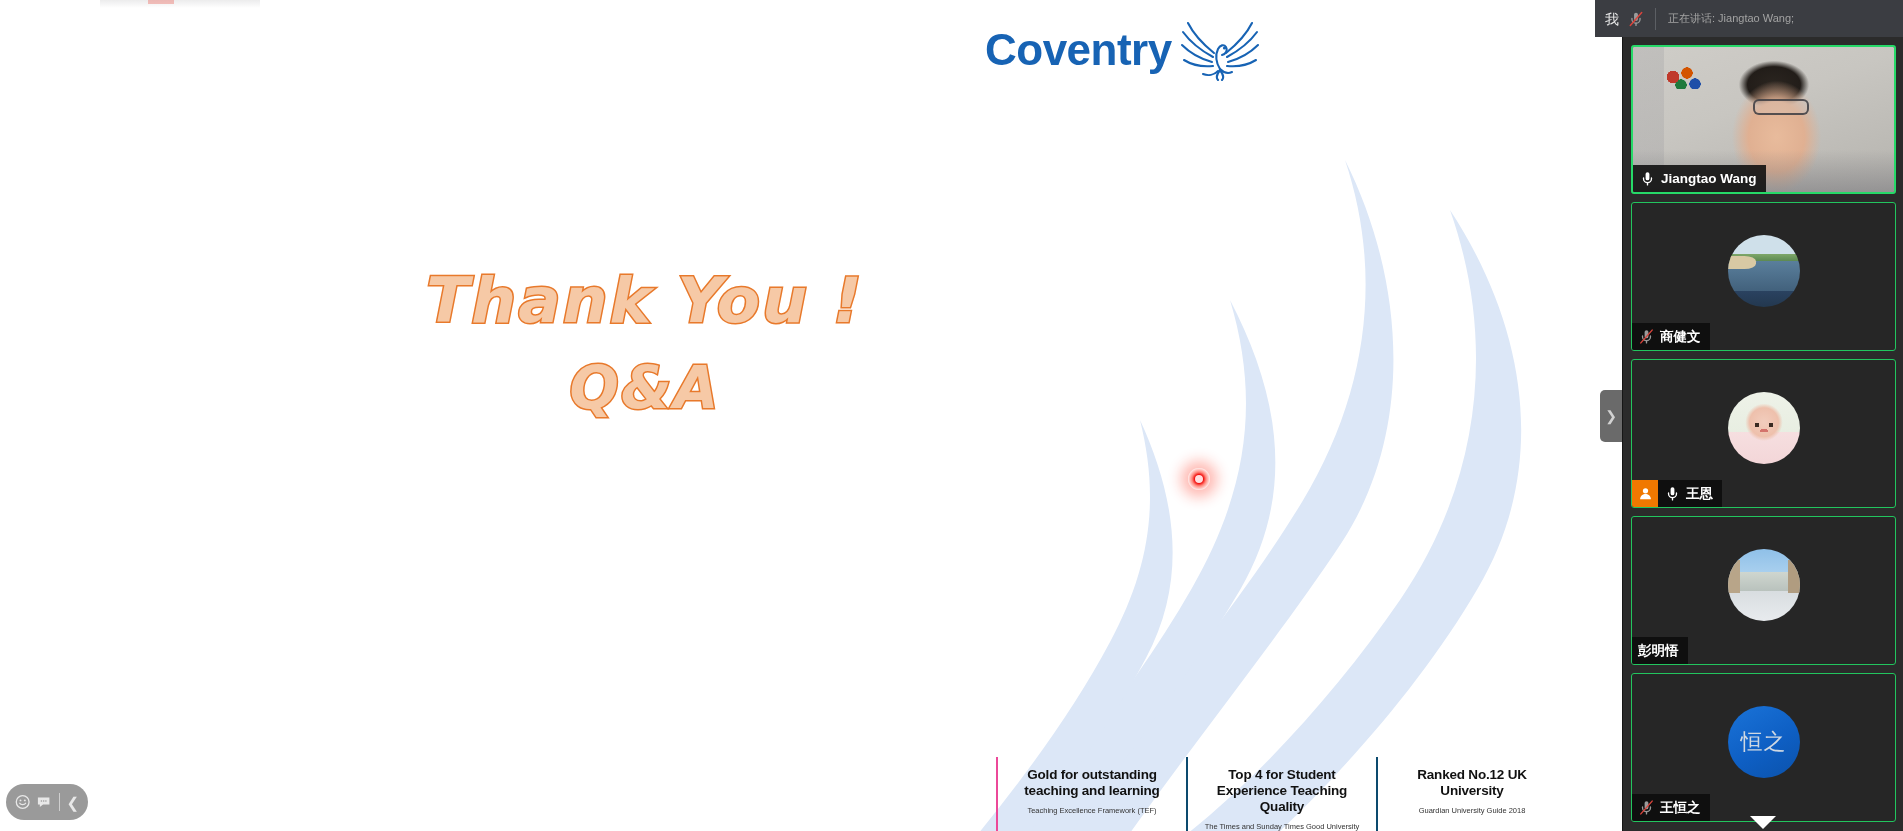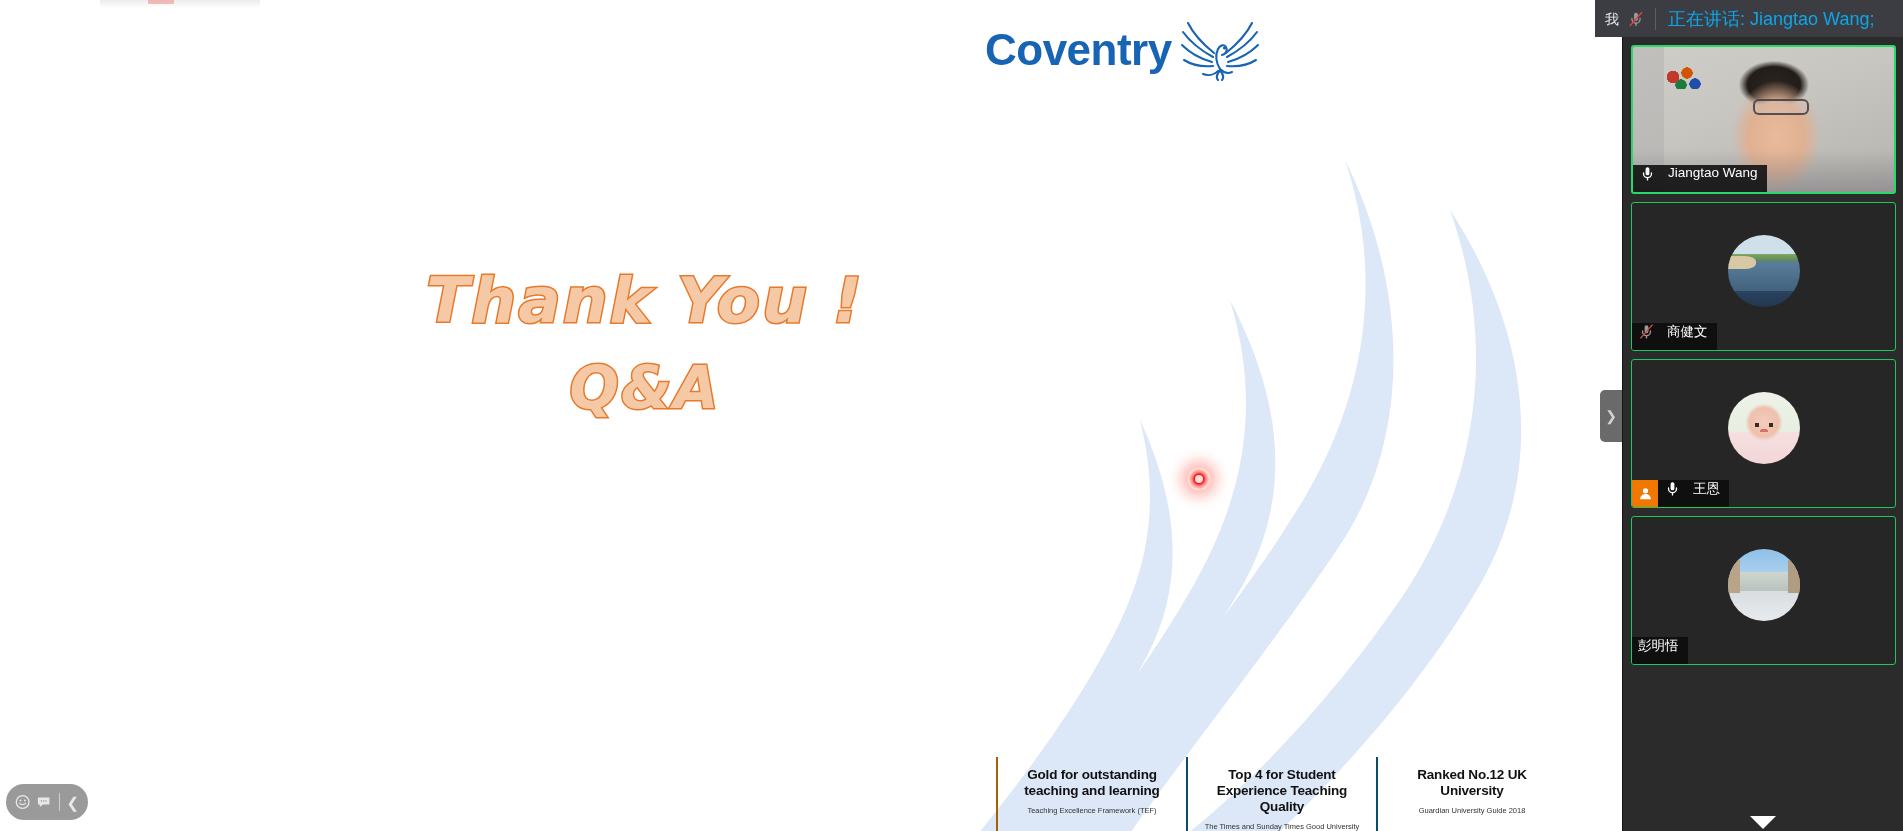--- a/index.html
+++ b/index.html
@@ -72,21 +72,21 @@
     width: 570px; height: 74px;
     display: flex; align-items: stretch;
   }
   .rank-cell {
     flex: 1 1 0; padding: 4px 8px 2px 8px;
     display: flex; flex-direction: column;
     align-items: center; justify-content: flex-start;
     border-left: 2px solid #0c4a6e;
     text-align: center;
   }
-  .rank-cell:first-child { border-left: 2px solid #a16207; }
+  .rank-cell:first-child { border-left: 2px solid #ec4899; }
   .rank-head {
     font-size: 13.5px; font-weight: 700; color: #111;
     line-height: 1.18; letter-spacing: -0.2px;
     margin-top: 6px;
   }
   .rank-sub {
     font-size: 7.5px; color: #333; margin-top: 8px;
     line-height: 1.1;
   }
 
@@ -137,21 +137,21 @@
     display: flex; align-items: center;
     padding-left: 10px; gap: 8px;
     z-index: 5;
   }
   #self-label {
     color: #e9e9e9; font-size: 14px; line-height: 1;
   }
   #self-mic-muted-icon { width: 18px; height: 18px; }
   #topbar-divider { width: 1px; height: 22px; background: #5c5f64; margin: 0 4px 0 2px; }
   #speaking-status {
-    color: #0ea5e9; font-size: 18px; white-space: nowrap; overflow: hidden;
+    color: #a3a3a3; font-size: 11px; white-space: nowrap; overflow: hidden;
   }
 
   #tiles {
     position: absolute; left: 0; top: 37px;
     width: 281px; height: 794px;
     padding: 0 8px;
   }
   .tile {
     position: relative;
     width: 265px; height: 149px;
@@ -259,22 +259,23 @@
     display: flex; align-items: center;
   }
   .host-badge {
     width: 26px; height: 27px;
     background: #f07800;
     display: flex; align-items: center; justify-content: center;
   }
   .name-body {
     height: 27px;
     background: rgba(12,12,12,0.88);
-    display: flex; gap: 12px;
+    display: flex; align-items: center; gap: 5px;
     padding: 0 9px 0 6px;
+    font-weight: bold;
   }
   .name-text {
     color: #ffffff; font-size: 13.5px; white-space: nowrap;
   }
   .mic-glyph { width: 17px; height: 17px; flex: 0 0 auto; }
 
   #scroll-down-arrow {
     position: absolute; left: 50%; bottom: 2px;
     transform: translateX(-50%);
     width: 0; height: 0;
@@ -440,19 +441,35 @@
 
       <div class="tile">
         <div class="avatar-circle" id="avatar-pengmingwu"></div>
         <div class="name-plate">
           <div class="name-body">
             <span class="name-text">彭明悟</span>
           </div>
         </div>
       </div>
 
+      <div class="tile">
+        <div class="avatar-circle" id="avatar-wanghengzhi">
+          <span id="avatar-initials">恒之</span>
+        </div>
+        <div class="name-plate">
+          <div class="name-body">
+            <svg class="mic-glyph" viewBox="0 0 24 24">
+              <path d="M12 3 a2.7 2.7 0 0 1 2.7 2.7 v6.2 a2.7 2.7 0 0 1 -5.4 0 v-6.2 A2.7 2.7 0 0 1 12 3 Z" fill="#9a9a9a"></path>
+              <path d="M6.4 11.2 v1 a5.6 5.6 0 0 0 11.2 0 v-1" fill="none" stroke="#9a9a9a" stroke-width="1.9" stroke-linecap="round"></path>
+              <line x1="12" y1="17.8" x2="12" y2="21" stroke="#9a9a9a" stroke-width="1.9" stroke-linecap="round"></line>
+              <line x1="4" y1="21" x2="20" y2="3" stroke="#d9443c" stroke-width="2" stroke-linecap="round"></line>
+            </svg>
+            <span class="name-text">王恒之</span>
+          </div>
+        </div>
+      </div>
 
     </div>
 
     <div id="scroll-down-arrow"></div>
   </div>
 
 </div>
 
 </body></html>

